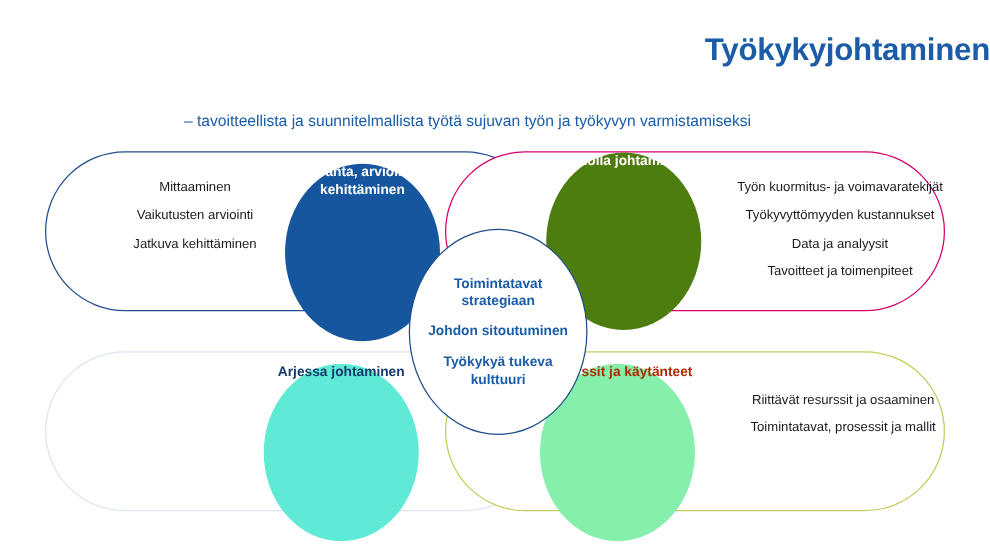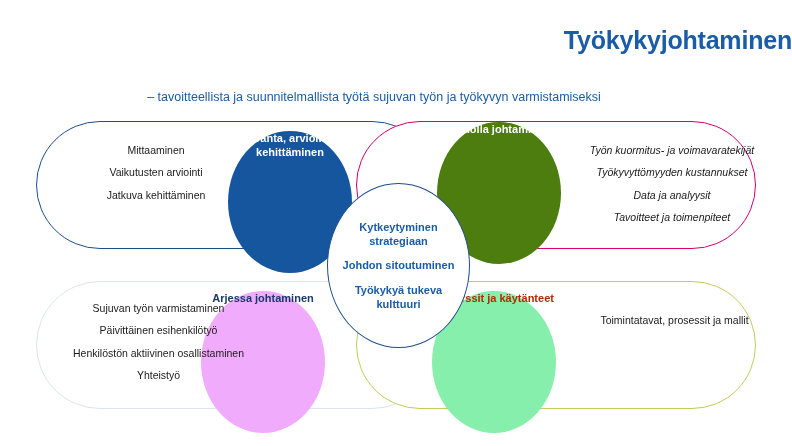--- a/index.html
+++ b/index.html
@@ -61,41 +61,41 @@
     position: absolute;
     font-size: 10.5px;
     line-height: 1.28;
     color: #1A1A1A;
     font-weight: normal;
   }
   .bullets div { margin-bottom: 9px; }
   .bullets div:last-child { margin-bottom: 0; }
 
   .bullets-tl { left: 66px;  top: 144px; width: 180px; }
-  .bullets-tr { left: 572px; top: 144px; width: 200px; font-style: italic; }
+  .bullets-tr { left: 572px; top: 144px; width: 200px; }
   .bullets-bl { left: 66px;  top: 302px; width: 185px; }
   .bullets-br { left: 572px; top: 314px; width: 205px; }
 
   
   .lobe {
     position: absolute;
     border-radius: 50%;
     display: flex;
     justify-content: center;
     text-align: center;
     font-size: 11px;
     font-weight: bold;
     line-height: 1.3;
   }
   .lobe-seuranta  { left: 228px; top: 131px; width: 124px; height: 142px;
                     background: #15569E; color: #ffffff; }
   .lobe-tiedolla  { left: 437px; top: 122px; width: 124px; height: 142px;
                     background: #4d7c0f; color: #ffffff; }
-  .lobe-arjessa   { left: 201px; top: 291px; width: 124px; height: 142px;
-                    background: #f0abfc; color: #163A6B; }
+  .lobe-arjessa   { left: 211px; top: 291px; width: 124px; height: 142px;
+                    background: #5eead4; color: #163A6B; }
   .lobe-resurssit { left: 432px; top: 291px; width: 124px; height: 142px;
                     background: #86efac; color: #B22A00; }
 
   
   .core {
     position: absolute;
     left: 327px;
     top: 183px;
     width: 143px;
     height: 165px;
@@ -142,42 +142,37 @@
     <span>Tiedolla johtaminen</span>
   </div>
   <div class="lobe lobe-arjessa">
     <span>Arjessa johtaminen</span>
   </div>
   <div class="lobe lobe-resurssit">
     <span>Resurssit ja käytänteet</span>
   </div>
 
   <div class="core">
-    <div>Kytkeytyminen strategiaan</div>
+    <div>Toimintatavat strategiaan</div>
     <div>Johdon sitoutuminen</div>
     <div>Työkykyä tukeva kulttuuri</div>
   </div>
 
   <div class="bullets bullets-tl">
     <div>Mittaaminen</div>
     <div>Vaikutusten arviointi</div>
     <div>Jatkuva kehittäminen</div>
   </div>
 
   <div class="bullets bullets-tr">
     <div>Työn kuormitus- ja voimavaratekijät</div>
     <div>Työkyvyttömyyden kustannukset</div>
     <div>Data ja analyysit</div>
     <div>Tavoitteet ja toimenpiteet</div>
   </div>
 
-  <div class="bullets bullets-bl">
-    <div>Sujuvan työn varmistaminen</div>
-    <div>Päivittäinen esihenkilötyö</div>
-    <div>Henkilöstön aktiivinen osallistaminen</div>
-    <div>Yhteistyö</div>
-  </div>
 
   <div class="bullets bullets-br">
+    <div>Riittävät resurssit ja osaaminen</div>
     <div>Toimintatavat, prosessit ja mallit</div>
   </div>
 
 </div>
 
 </body></html>

